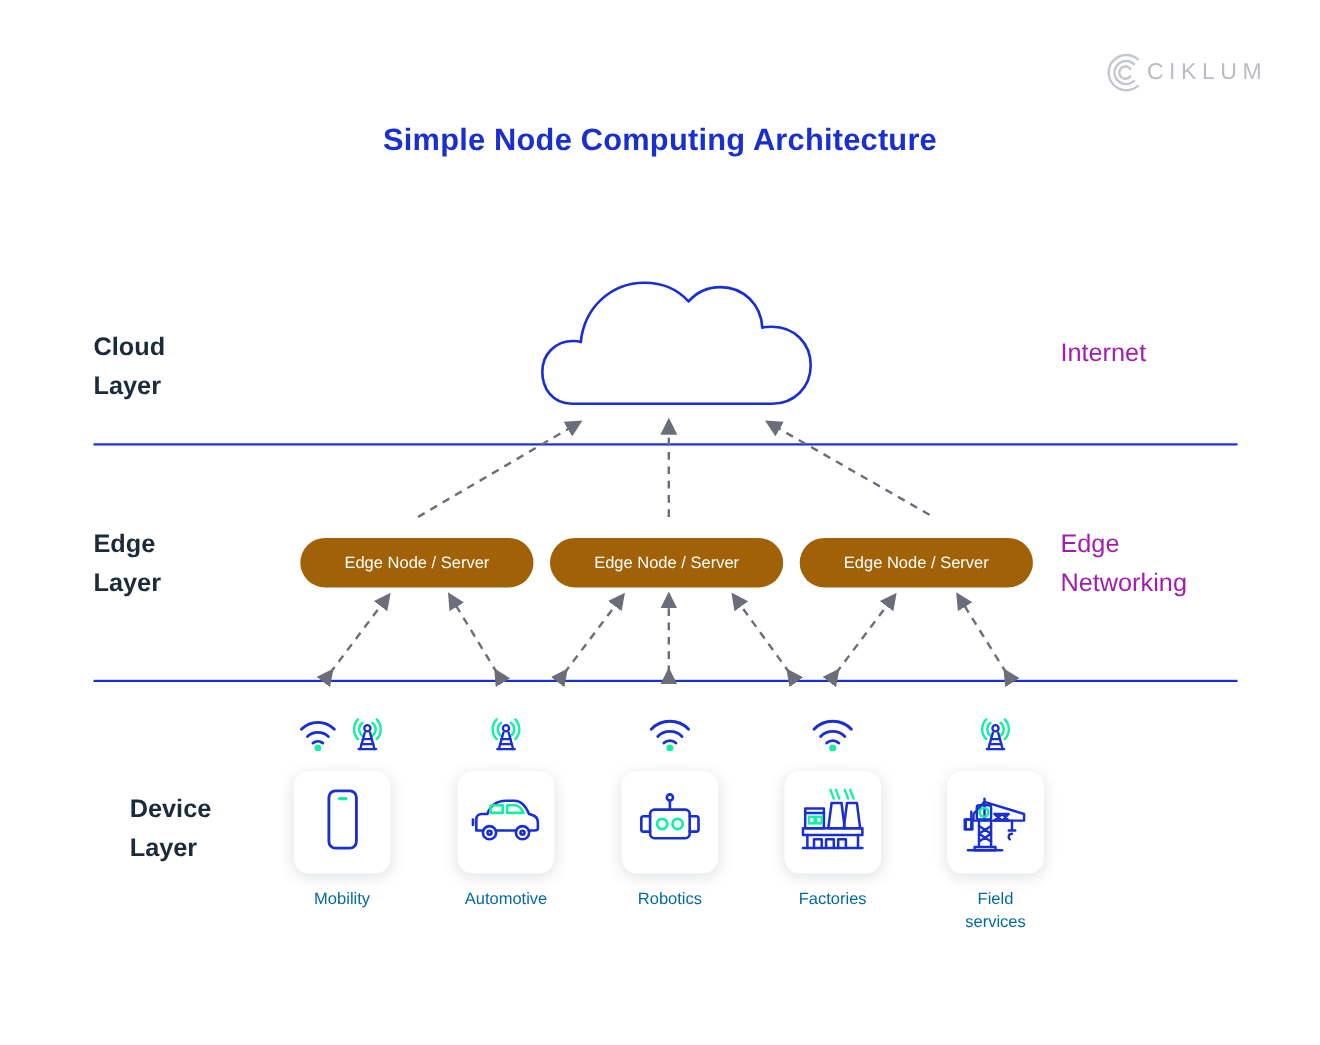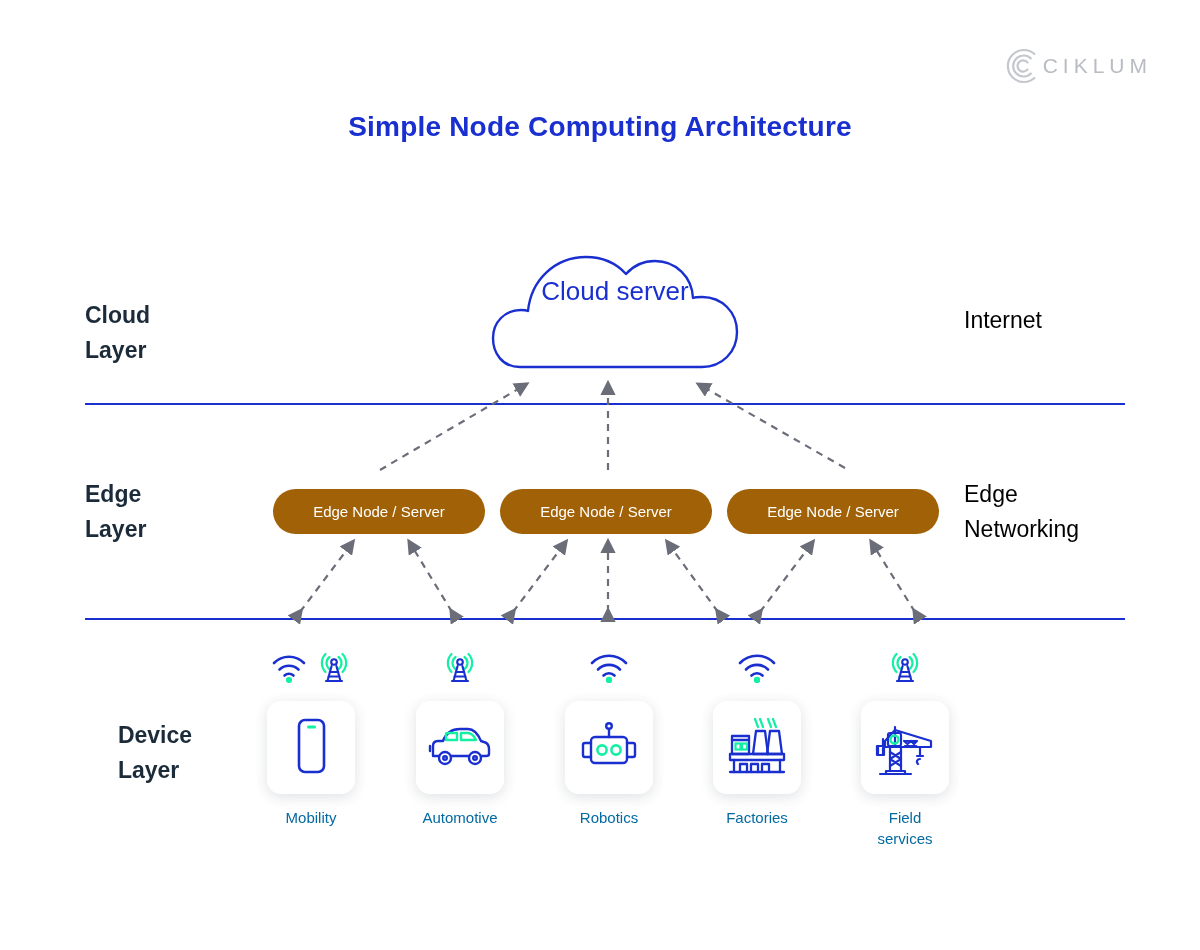--- a/index.html
+++ b/index.html
@@ -73,21 +73,21 @@
   .layer-label.cloud  { top: 298px; }
   .layer-label.edge   { top: 477px; }
   .layer-label.device { top: 718px; }
 
   
   .side-label {
     position: absolute;
     left: 964px;
     font-size: 23px;
     line-height: 35px;
-    color: #000000;
+    color: #a21caf;
     font-weight: 400;
   }
   .side-label.internet { top: 303px; }
   .side-label.edgenet  { top: 477px; }
 
   
   .cloud-wrap {
     position: absolute;
     left: 490px;
     top: 225px;
@@ -209,22 +209,20 @@
                C41 55 65 32 96 32
                C112 32 126 38 136 49
                C143 41 153 36 165 36
                C186 36 202 52 203 73
                C205 72 209 72 212 72
                C232 72 247 87 247 107
                C247 127 232 142 212 142
                Z" fill="#ffffff" stroke="#1a2fd0" stroke-width="2.4" stroke-linejoin="round"></path>
     </svg>
   </span>
-  <div class="cloud-text">Cloud
-server</div>
 </div>
 
 <svg class="arrows" viewBox="0 0 1200 950">
   <defs>
     <marker id="ah" markerWidth="7" markerHeight="7" refX="4.6" refY="3.5" orient="auto">
       <path d="M0,0 L7,3.5 L0,7 Z" fill="#6b6e79"></path>
     </marker>
   </defs>
   <g stroke="#6b6e79" stroke-width="2.2" stroke-dasharray="7 6" fill="none">
 

